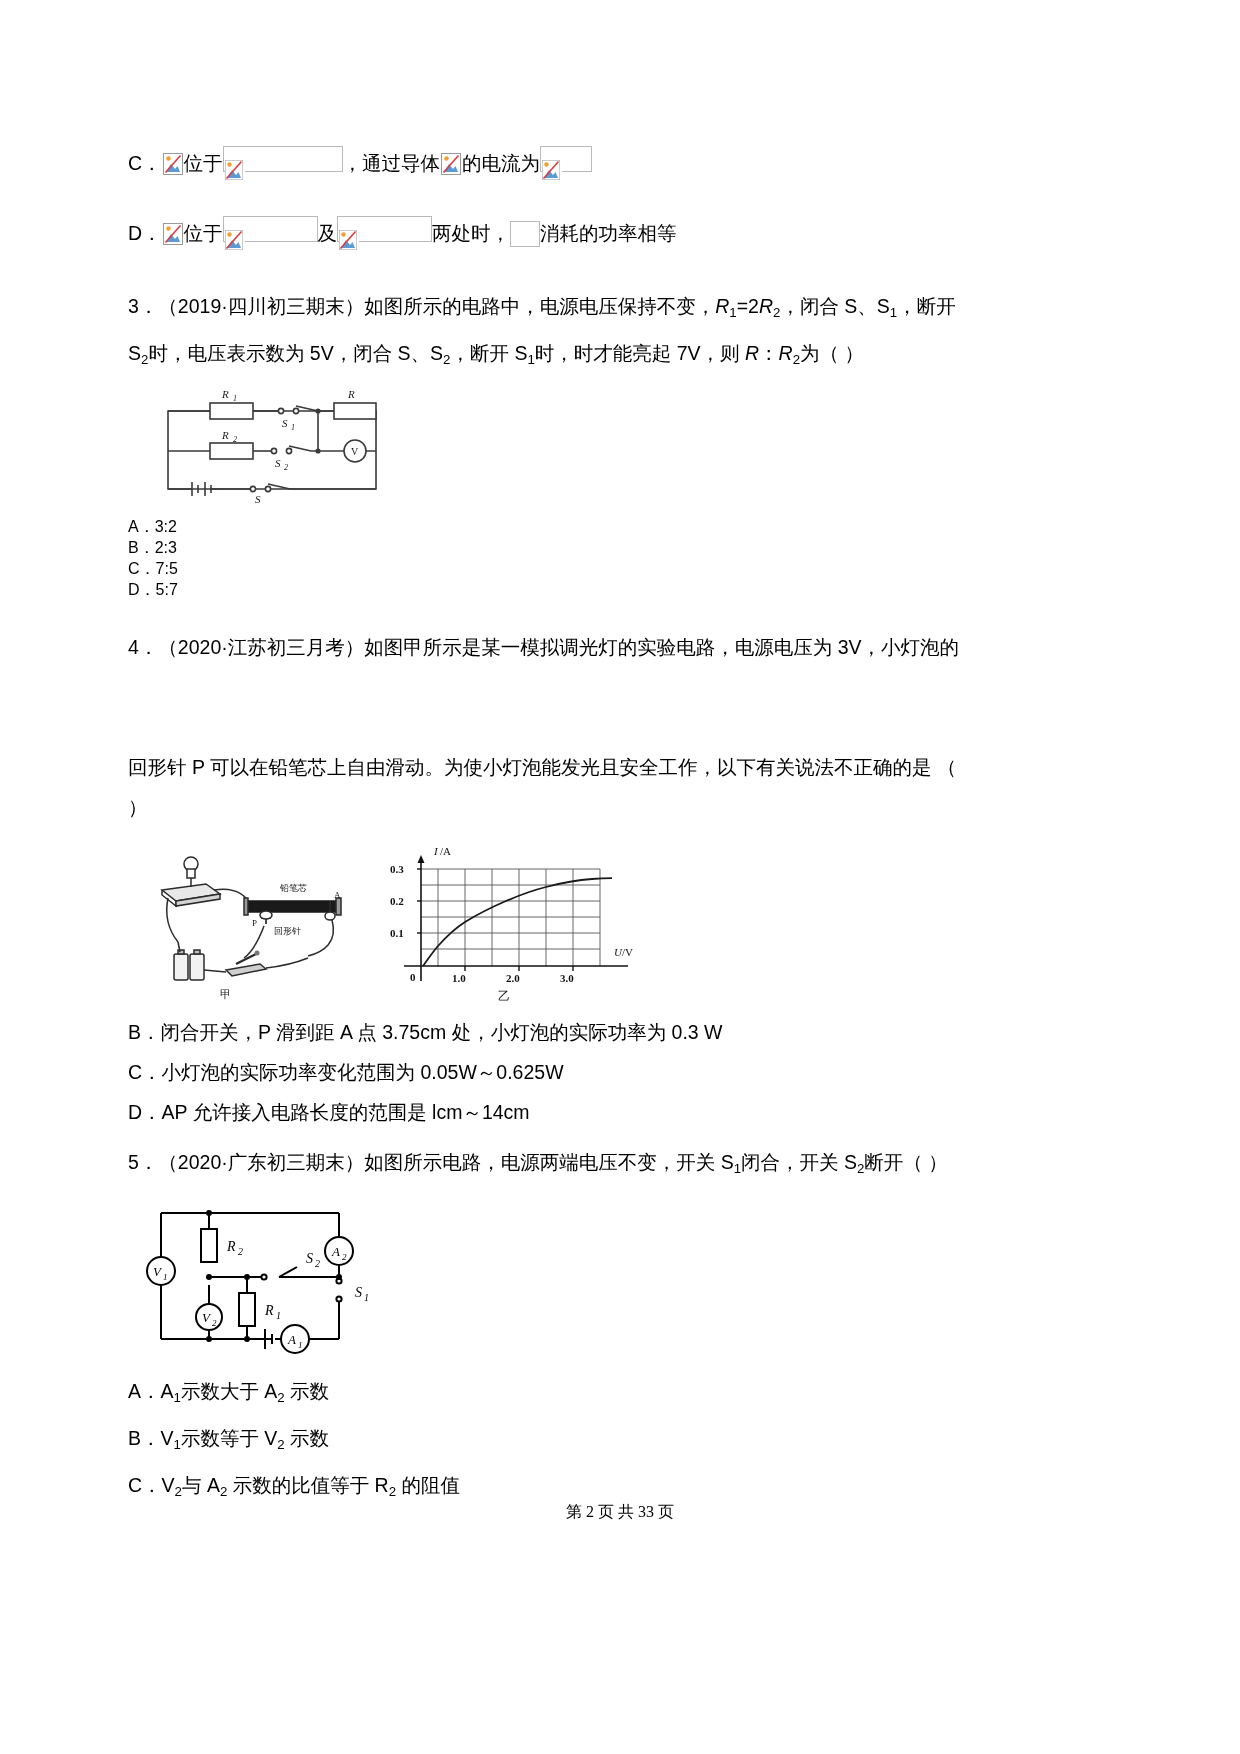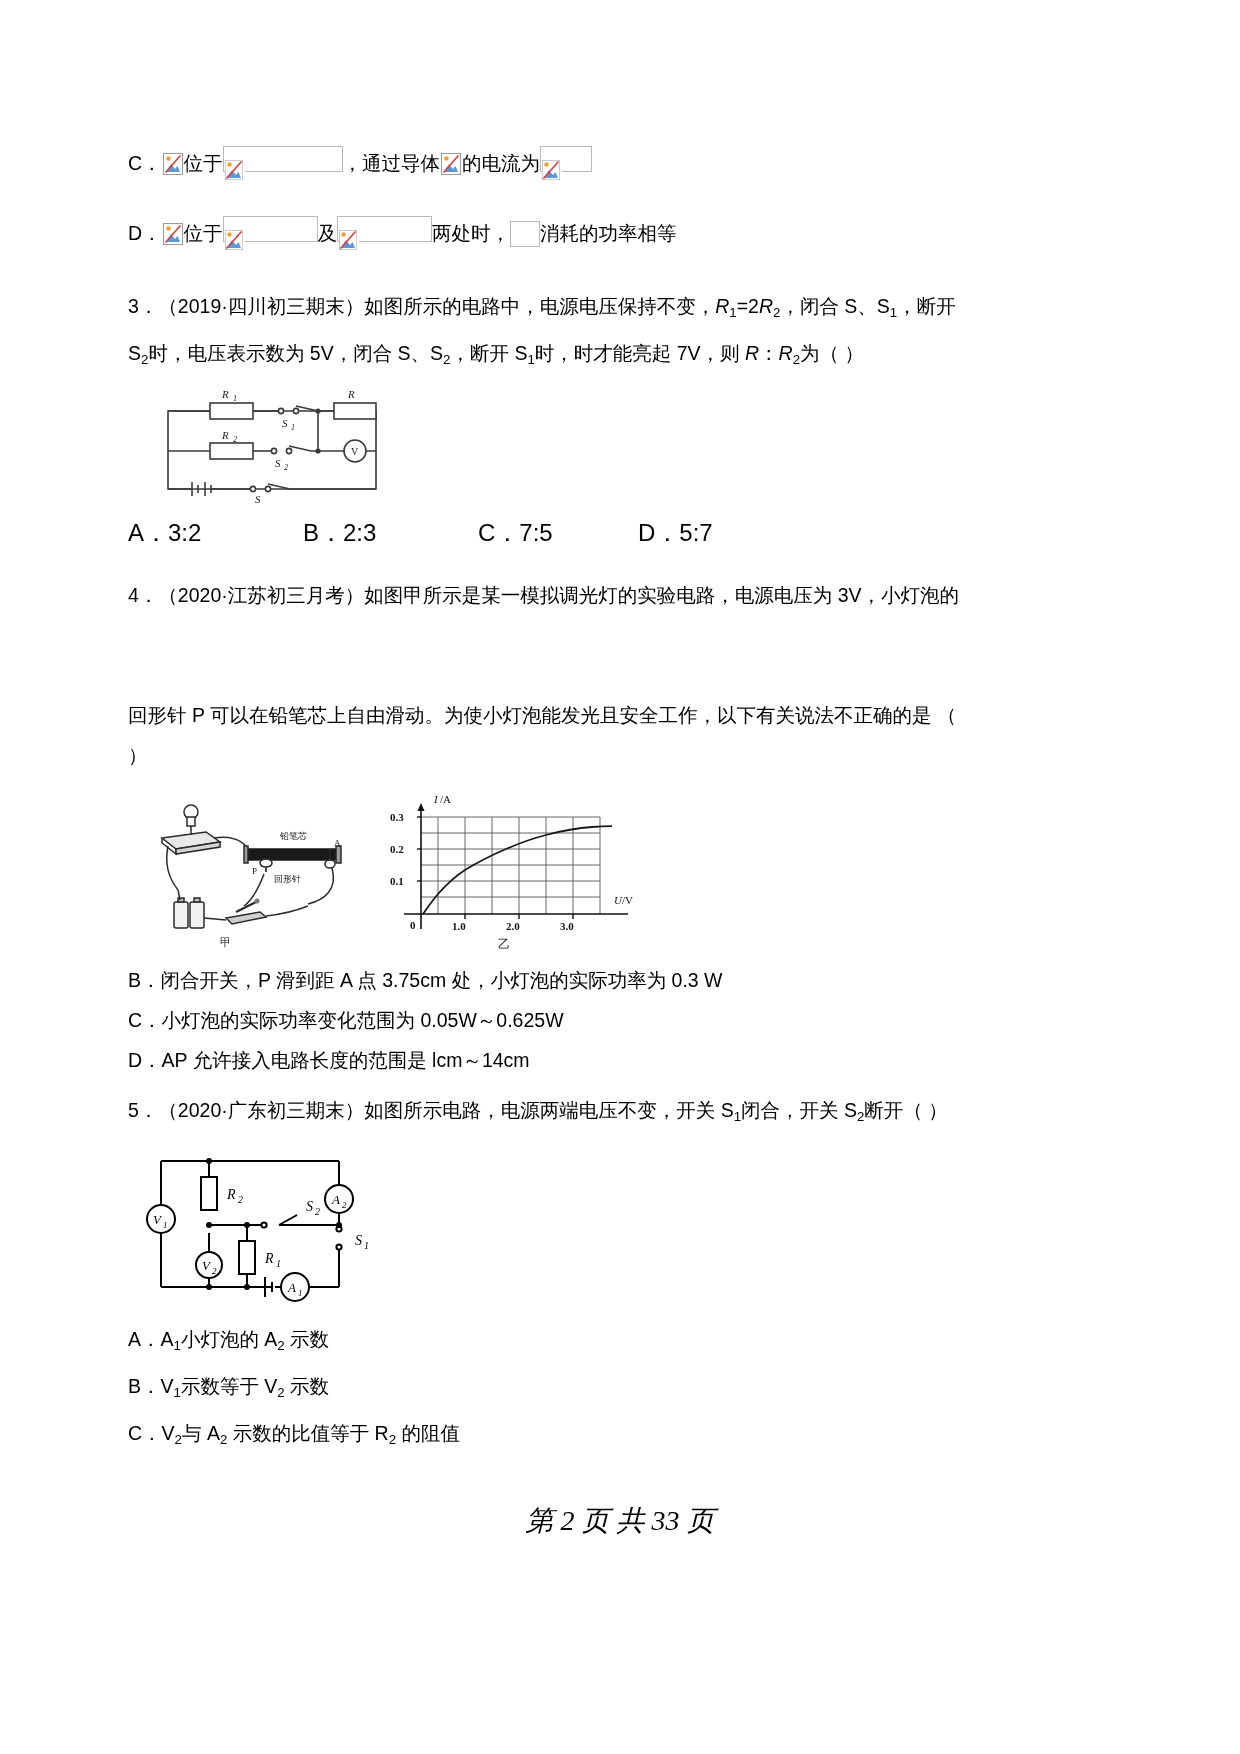--- a/index.html
+++ b/index.html
@@ -56,23 +56,24 @@
   }
   .bb-lg { width: 120px; }
   .bb-md { width: 95px; }
   .bb-sm { width: 52px; }
   .bb-xs { width: 30px; }
 
   sub { font-size: 0.68em; vertical-align: -0.28em; }
   .ital { font-style: italic; }
 
   .opts-row {
-    font-size: 24px;
+    font-size: 16px;
     display: flex;
     margin-top: 6px;
+    flex-direction: column;
   }
   .opts-row span { display: inline-block; }
   .o1 { width: 175px; }
   .o2 { width: 175px; }
   .o3 { width: 160px; }
 
   .figwrap { margin: 10px 0 6px 0; }
 
   
   .fig-q3 { position: relative; width: 260px; height: 120px; margin-left: 20px; }
@@ -82,23 +83,22 @@
 
   
   .fig-q5 { position: relative; width: 260px; height: 160px; margin-left: 15px; }
 
   .footer {
     position: absolute;
     left: 0;
     top: 1502px;
     width: 1240px;
     text-align: center;
-    font-size: 28px;
+    font-size: 16px;
     font-family: "Liberation Serif", "DejaVu Serif", serif;
-    font-style: italic;
   }
 
   svg text { font-family: "Liberation Serif", "DejaVu Serif", serif; }
 </style>
 </head>
 <body>
 
 <div class="page">
 
   <div class="content">
@@ -439,21 +439,21 @@
             <text x="189" y="55">A</text>
               <text x="199" y="59" font-size="9">2</text>
             <text x="145" y="143">A</text>
               <text x="155" y="147" font-size="9">1</text>
           </g>
         </svg>
       </div>
     </div>
 
     <div class="para" style="margin-top:10px;">
-      <span>A．A</span><sub>1</sub><span>小灯泡的 A</span><sub>2</sub><span> 示数</span>
+      <span>A．A</span><sub>1</sub><span>示数大于 A</span><sub>2</sub><span> 示数</span>
     </div>
     <div class="para">
       <span>B．V</span><sub>1</sub><span>示数等于 V</span><sub>2</sub><span> 示数</span>
     </div>
     <div class="para">
       <span>C．V</span><sub>2</sub><span>与 A</span><sub>2</sub><span> 示数的比值等于 R</span><sub>2</sub><span> 的阻值</span>
     </div>
 
   </div>
 

